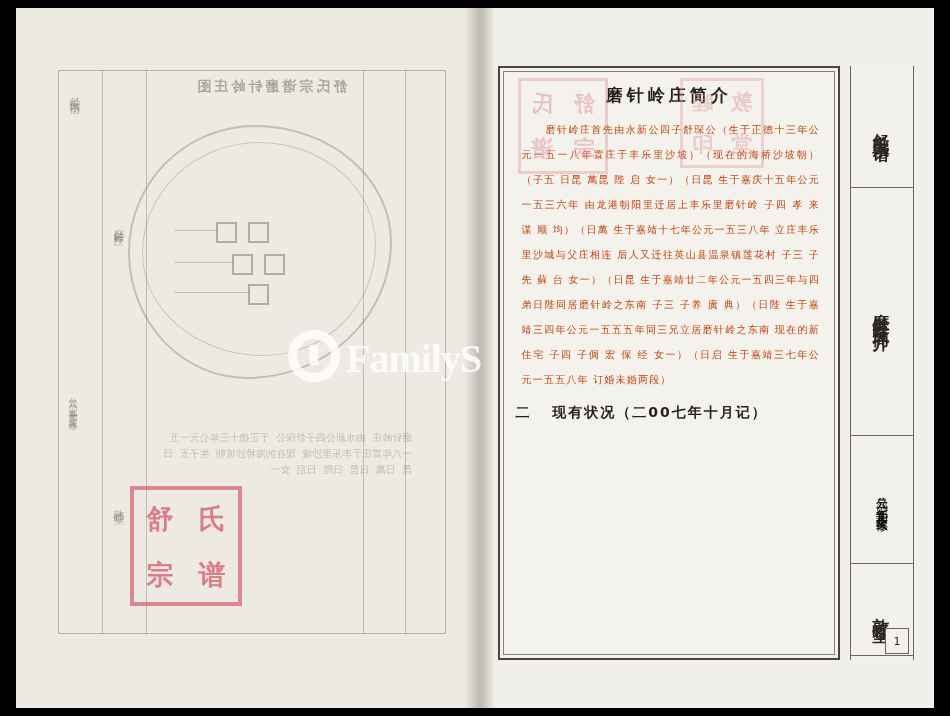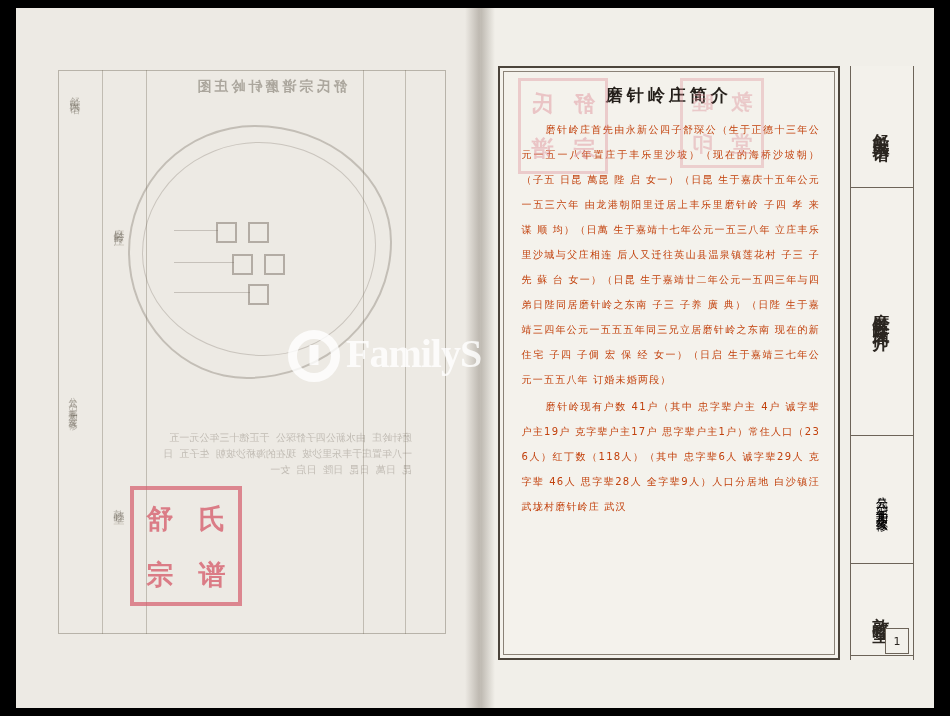--- a/index.html
+++ b/index.html
@@ -334,21 +334,21 @@
     pointer-events: none;
     display: flex;
     align-items: center;
     justify-content: flex-start;
   }
   .wm-inner {
     position: absolute;
     left: 288px;
     top: 330px;
     display: flex;
-    align-items: flex-start;
+    align-items: flex-end;
     gap: 6px;
   }
   .wm-circle {
     width: 52px;
     height: 52px;
     border-radius: 50%;
     border: 9px solid rgba(255,255,255,0.80);
     box-sizing: border-box;
     position: relative;
   }
@@ -447,21 +447,25 @@
             <span>敦</span>
             <span>睦</span>
             <span>堂</span>
             <span>印</span>
           </div>
 
           <div class="doc-title">磨针岭庄简介</div>
 
           <div class="para">磨针岭庄首先由永新公四子舒琛公（生于正德十三年公元一五一八年置庄于丰乐里沙坡）（现在的海桥沙坡朝）（子五 日昆 萬昆 陛 启 女一）（日昆 生于嘉庆十五年公元一五三六年 由龙港朝阳里迁居上丰乐里磨针岭 子四 孝 来 谋 顺 均）（日萬 生于嘉靖十七年公元一五三八年 立庄丰乐里沙城与父庄相连 后人又迁往英山县温泉镇莲花村 子三 子先 蘇 台 女一）（日昆 生于嘉靖廿二年公元一五四三年与四弟日陛同居磨针岭之东南 子三 子养 廣 典）（日陛 生于嘉靖三四年公元一五五五年同三兄立居磨针岭之东南 现在的新住宅 子四 子倜 宏 保 经 女一）（日启 生于嘉靖三七年公元一五五八年 订婚未婚两段）</div>
 
-          <div class="para">磨针岭现有户数 41户（其中 忠字辈户主 4户 诚字辈户主19户 克字辈户主17户 思字辈户主1户）常住人口（236人）红丁数（118人）（其中 忠字辈6人 诚字辈29人 克字辈 46人 思字辈28人 全字辈9人）人口分居地 白沙镇汪武垅村磨针岭庄 武汉</div>
+          <div class="sec-head sec2">
+            <span>二</span>
+            &nbsp;
+            <span>现有状况（二00七年十月记）</span>
+          </div>
         </div>
 
       </div>
     </div>
 
     <div class="gutter"></div>
   </div>
 
   <div class="watermark">
     <div class="wm-inner">

